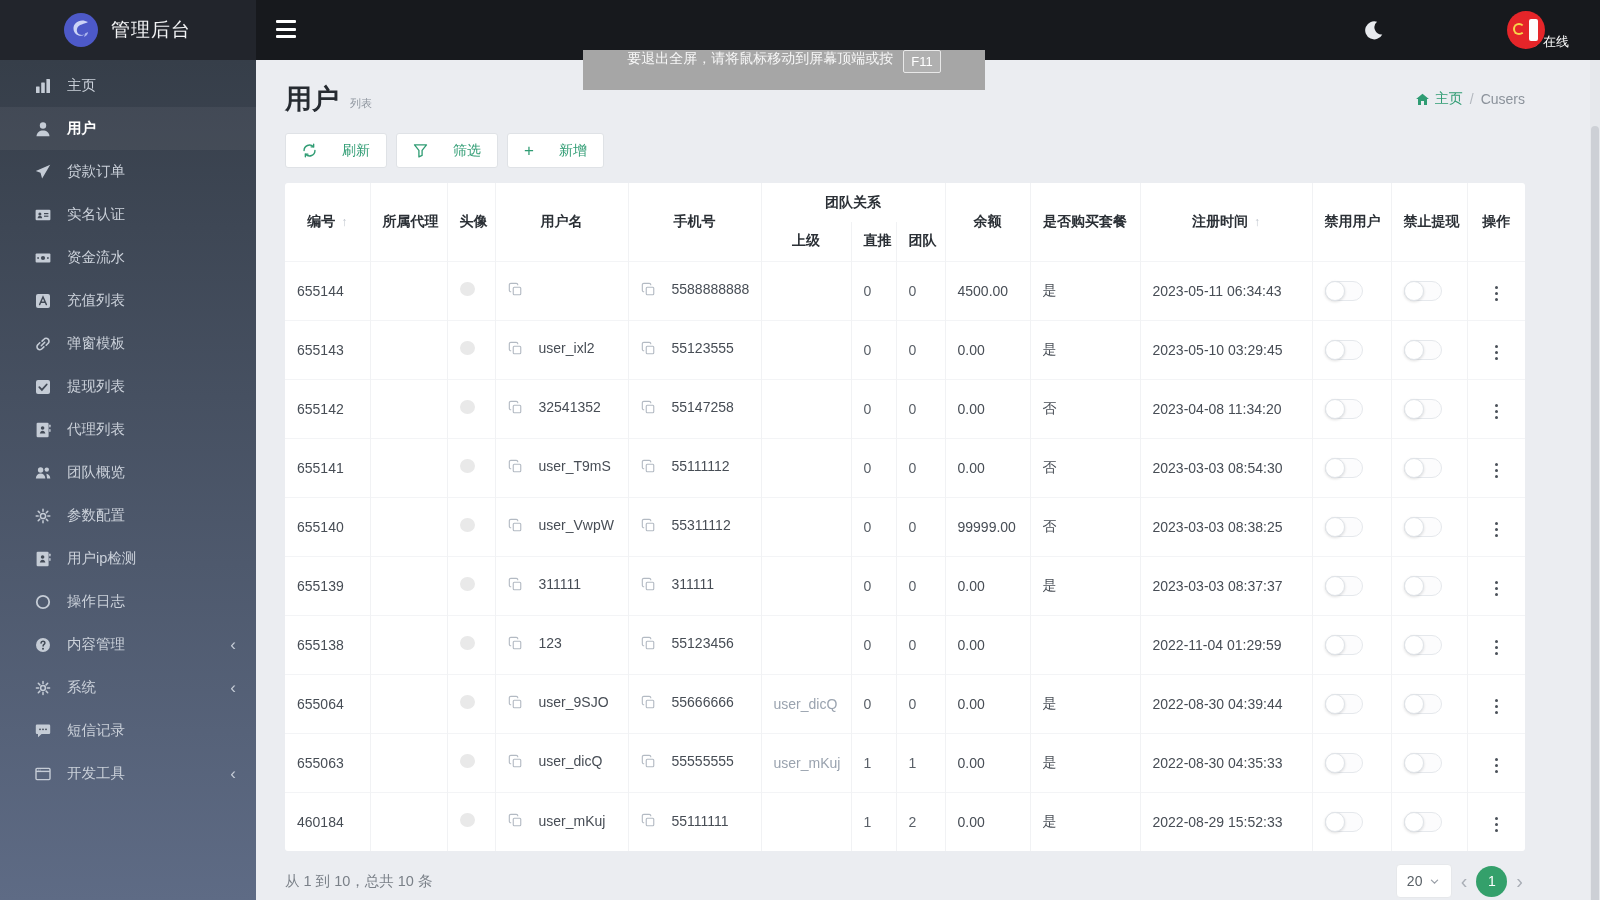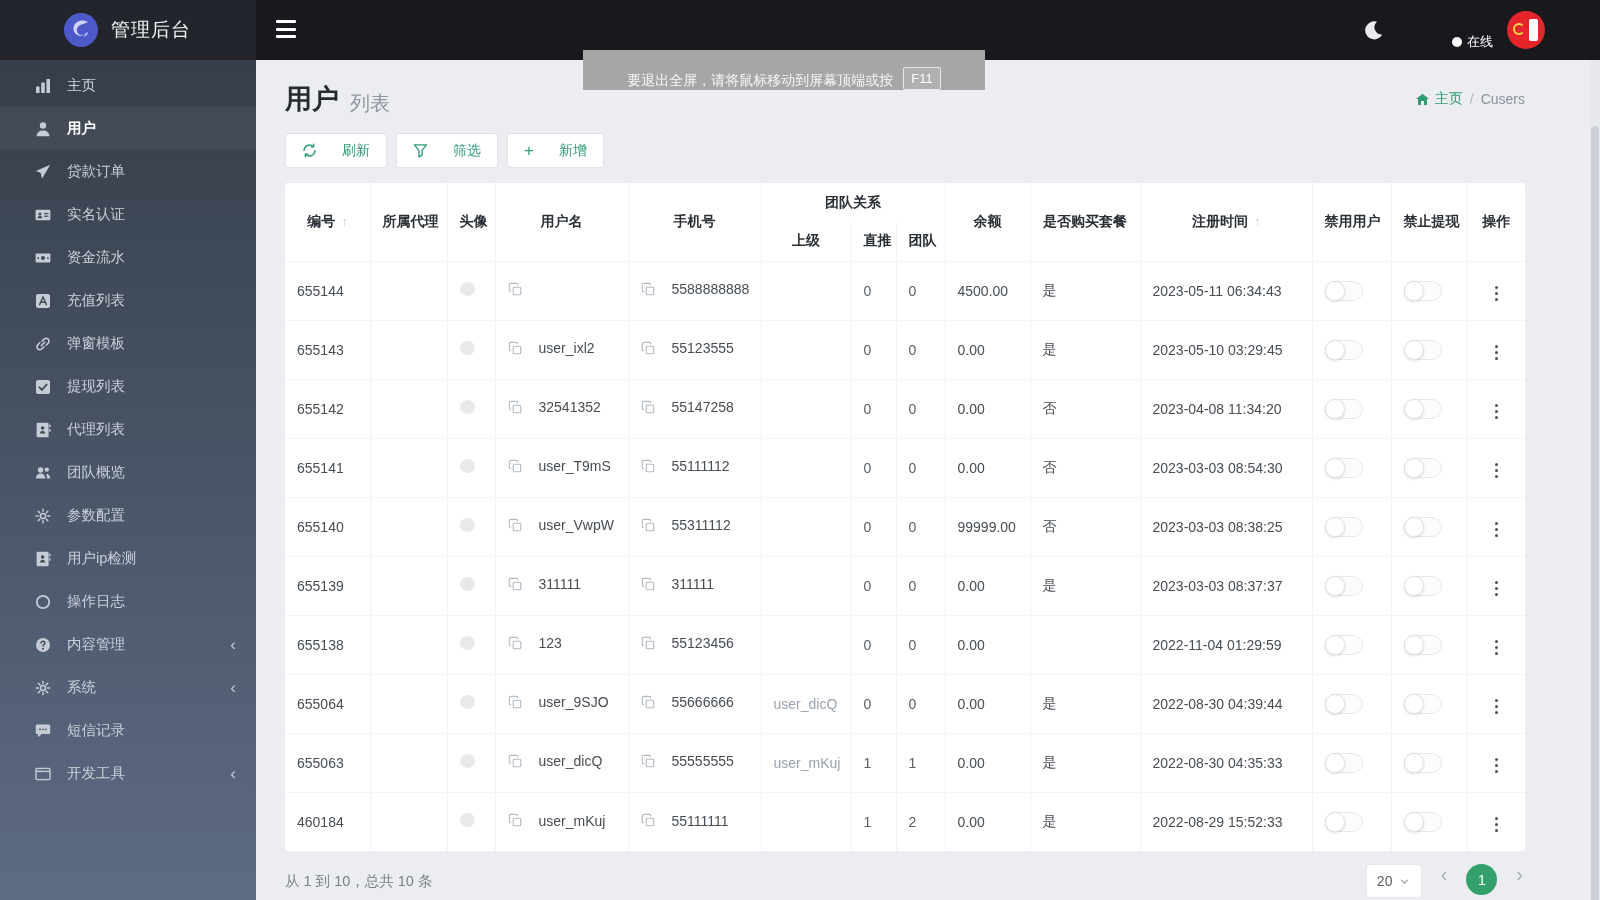--- a/index.html
+++ b/index.html
@@ -12,44 +12,44 @@
   
   .topbar { position:absolute; top:0; left:0; width:1600px; height:60px; background:#17191d; z-index:30; }
   .topbar-left { position:absolute; left:0; top:0; width:256px; height:60px; background:#22252c; display:flex; align-items:center; padding-left:64px; }
   .logo { width:34px; height:34px; border-radius:50%; background:#4d59c8; position:relative; overflow:hidden; flex:0 0 auto; }
   .logo svg { position:absolute; left:0; top:0; width:34px; height:34px; }
   .app-title { color:#f2f3f5; font-size:19px; margin-left:13px; letter-spacing:1px; }
   .hamburger { position:absolute; left:276px; top:20px; width:20px; height:18px; display:flex; flex-direction:column; justify-content:space-between; cursor:pointer; }
   .hamburger i { display:block; height:3px; background:#fff; border-radius:1px; }
   .moon-btn { position:absolute; left:1363px; top:20px; width:22px; height:22px; color:#e8eaee; cursor:pointer; }
   .moon-btn svg { width:21px; height:21px; }
-  .online-wrap { position:absolute; left:1452px; top:33px; display:flex; align-items:center; gap:5px; color:#fff; font-size:13px; }
+  .online-wrap { position:absolute; left:1528px; top:33px; display:flex; align-items:center; gap:5px; color:#fff; font-size:13px; }
   .online-dot { width:10px; height:10px; border-radius:50%; background:#fff; }
   .topbar-avatar { position:absolute; left:1507px; top:11px; width:38px; height:38px; border-radius:50%; background:#e52529; overflow:hidden; cursor:pointer; }
   .topbar-avatar .bar { position:absolute; right:7px; top:8px; width:9px; height:22px; background:#fdfdfd; border-radius:2px; }
   .topbar-avatar .squig { position:absolute; left:6px; top:12px; width:12px; height:12px; border:2.5px solid #f7d74a; border-radius:50%; border-right-color:transparent; }
   
   .toast { position:absolute; left:583px; top:50px; width:402px; height:40px; background:#a6a6a6; z-index:40;
-    display:flex; align-items:flex-end; justify-content:center; gap:10px; color:#f7f7f7; font-size:14px; }
+    display:flex; align-items:flex-start; justify-content:center; gap:10px; color:#f7f7f7; font-size:14px; }
   .toast-key { border:1px solid #e8e8e8; background:rgba(255,255,255,.12); padding:3px 7px; border-radius:2px; font-size:13px; color:#fff; }
   
   .sidebar { position:absolute; left:0; top:60px; width:256px; bottom:0; background:linear-gradient(180deg,#363e49 0%,#5e6b85 100%); z-index:20; }
   .side-menu { padding-top:4px; }
   .side-item { height:43px; display:flex; align-items:center; padding:0 20px 0 34px; color:#cbd1da; font-size:14.5px; cursor:pointer; }
   .side-item.active { color:#ffffff; font-weight:bold; background:rgba(255,255,255,.05); }
   .side-icon { width:18px; height:18px; margin-right:15px; display:inline-flex; align-items:center; justify-content:center; color:#c5ccd6; flex:0 0 auto; }
   .side-icon svg { width:16px; height:16px; }
   .side-label { flex:1; }
   .side-caret { color:#c5ccd6; font-size:17px; font-weight:normal; }
   
   .main { position:absolute; left:256px; top:60px; right:0; bottom:0; background:#ebedf1; z-index:10; }
   .main-inner { padding:20px 0 0 29px; width:1269px; }
   .page-head { display:flex; align-items:center; height:38px; width:1240px; }
   .page-title { font-size:27px; font-weight:600; color:#262b31; }
-  .page-subtitle { font-size:20px; color:#9097a0; margin-left:11px; padding-top:8px; }
+  .page-subtitle { font-size:11px; color:#9097a0; margin-left:11px; padding-top:8px; }
   .breadcrumb { margin-left:auto; display:flex; align-items:center; font-size:14px; color:#8b929b; gap:7px; }
   .crumb-home { color:#2f9c73; display:inline-flex; align-items:center; gap:5px; cursor:pointer; }
   .crumb-home svg { width:15px; height:15px; }
   .crumb-sep { color:#b3b8bf; }
   
   .toolbar { margin-top:15px; display:flex; width:1240px; }
   .btn { display:inline-flex; align-items:center; gap:25px; height:35px; padding:0 16px; background:#fff; border:1px solid #dfe2e6; border-radius:3px; color:#2f9c73; font-size:14px; cursor:pointer; }
   .btn svg { width:15px; height:15px; }
   .btn + .btn { margin-left:9px; }
   .btn-add { margin-left:auto; }
@@ -71,21 +71,21 @@
   .td-parent { color:#9aa3af; }
   .td-num { color:#5a6068; }
   .toggle { display:inline-block; width:38px; height:20px; border:1px solid #e5e8ec; border-radius:11px; background:#fcfcfd; position:relative; cursor:pointer; vertical-align:middle; }
   .toggle .knob { position:absolute; left:-1px; top:-1px; width:20px; height:20px; border-radius:50%; background:#fff; border:1px solid #e0e4e9; box-shadow:0 1px 3px rgba(0,0,0,.14); }
   td.c-actions { text-align:center; }
   .dots { display:inline-flex; flex-direction:column; gap:2.5px; align-items:center; cursor:pointer; padding:4px 6px; }
   .dots i { width:3.5px; height:3.5px; border-radius:50%; background:#4a5058; }
   
   .footer-row { display:flex; align-items:center; margin-top:9px; width:1240px; height:42px; }
   .footer-info { font-size:14.5px; color:#7a8088; }
-  .pager { margin-left:auto; display:flex; align-items:flex-start; gap:17px; }
+  .pager { margin-left:auto; display:flex; align-items:center; gap:7px; }
   .page-size { width:56px; height:34px; background:#fff; border:1px solid #e6e8eb; border-radius:4px; display:flex; align-items:center; justify-content:center; gap:7px; color:#596066; font-size:14px; cursor:pointer; }
   .page-size svg { width:11px; height:11px; color:#9aa0a8; }
   .pg-arrow { color:#a9aeb6; font-size:20px; cursor:pointer; padding:0 2px; line-height:1; }
   .pg-current { width:31px; height:31px; border-radius:50%; background:#34a06b; color:#fff; display:flex; align-items:center; justify-content:center; font-size:14px; cursor:pointer; }
   
   .scroll-track { position:absolute; right:0; top:60px; bottom:0; width:10px; background:#e6e8ec; z-index:25; }
   .scroll-thumb { position:absolute; right:1px; top:66px; width:8px; height:800px; background:#cdd0d6; border-radius:4px; cursor:pointer; }
 </style>
 </head>
 <body>

